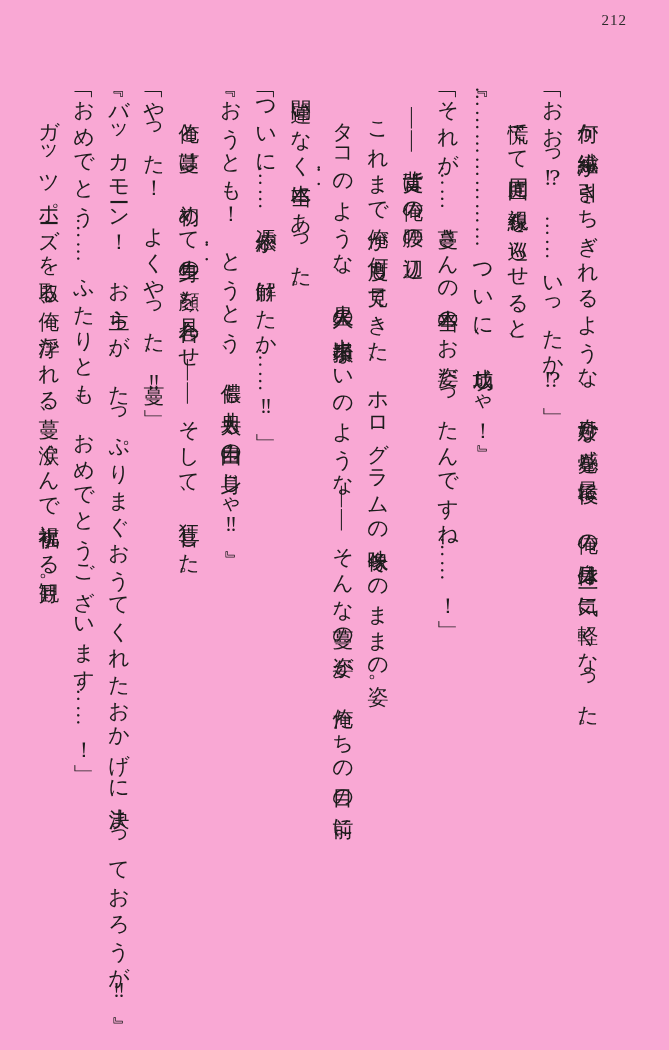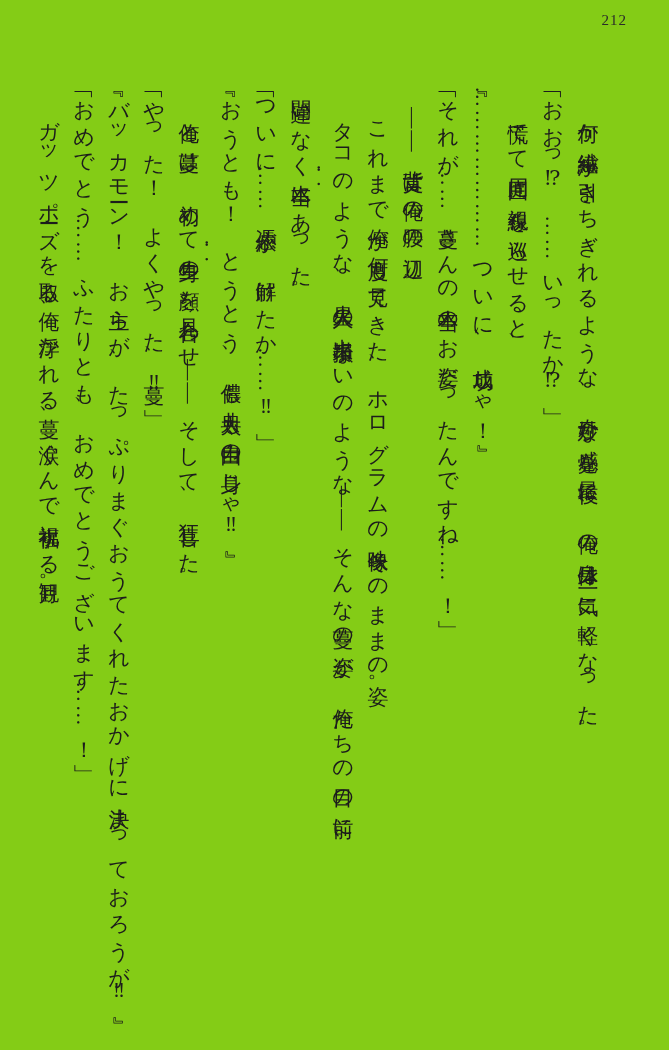--- a/index.html
+++ b/index.html
@@ -10,21 +10,21 @@
     overflow: hidden;
   }
   body {
     background: #fcfcfa;
     font-family: "Liberation Serif", "DejaVu Serif", serif;
   }
   .page {
     position: relative;
     width: 669px;
     height: 1050px;
-    background: #84cc16;
+    background: #f9a8d4;
   }
   .page-number {
     position: absolute;
     top: 12px;
     right: 42px;
     font-size: 15px;
     letter-spacing: 1px;
     color: #2a2a2a;
     font-family: "Liberation Serif", "DejaVu Serif", serif;
   }

